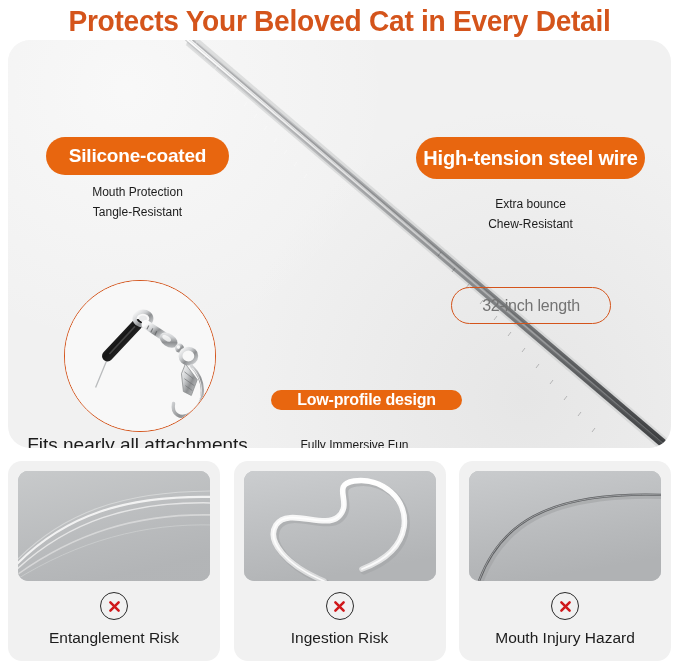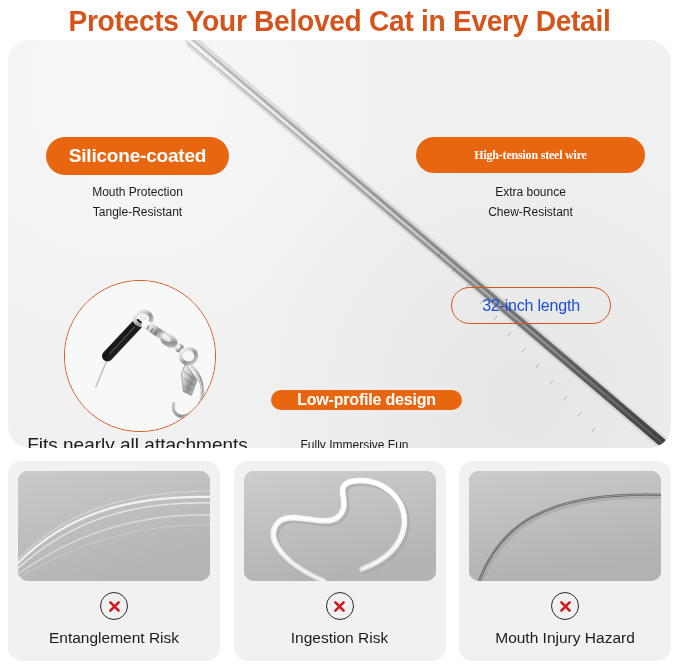--- a/index.html
+++ b/index.html
@@ -60,46 +60,46 @@
     border-radius: 100px;
     display: flex;
     align-items: center;
     justify-content: center;
     white-space: nowrap;
     letter-spacing: -0.2px;
   }
   .badge-outline {
     position: absolute;
     border: 1.8px solid #d4541b;
-    color: #1d4ed8;
+    color: #737373;
     border-radius: 100px;
     display: flex;
     align-items: center;
     justify-content: center;
     white-space: nowrap;
     background: transparent;
     letter-spacing: -0.2px;
   }
 
   #badge-silicone  { left: 38px;  top: 97px;  width: 183px; height: 38px; font-size: 19px; }
-  #badge-steel     { left: 408px; top: 97px;  width: 229px; height: 36px; font-size: 12px; font-family: Liberation Serif, serif; }
+  #badge-steel     { left: 408px; top: 97px;  width: 229px; height: 42px; font-size: 20px; }
   #badge-lowprof   { left: 263px; top: 350px; width: 191px; height: 20px; font-size: 16px; }
   #badge-length    { left: 443px; top: 247px; width: 160px; height: 37px; font-size: 16px; }
 
   
   .caption {
     position: absolute;
     color: #1c1c1c;
     font-size: 12px;
     line-height: 20px;
     text-align: center;
     white-space: nowrap;
   }
   #cap-silicone { left: 38px;  top: 142px; width: 183px; }
-  #cap-steel    { left: 408px; top: 142px; width: 229px; }
+  #cap-steel    { left: 408px; top: 154px; width: 229px; }
   #cap-lowprof  { left: 251px; top: 395px; width: 191px; }
   #cap-circle   { left: 10px;  top: 395px; width: 239px; font-size: 19px; }
 
   
   .circle-callout {
     position: absolute;
     left: 56px; top: 240px;
     width: 152px; height: 152px;
     border: 1.8px solid #d4541b;
     border-radius: 50%;

